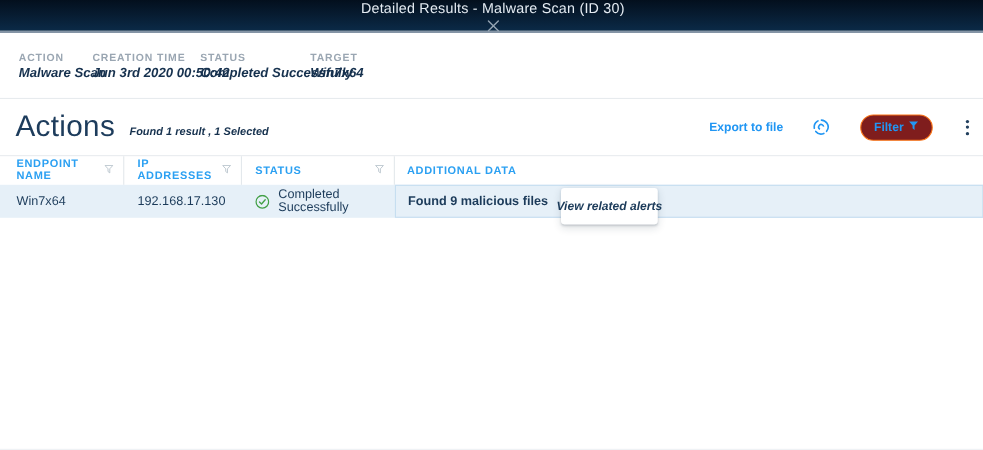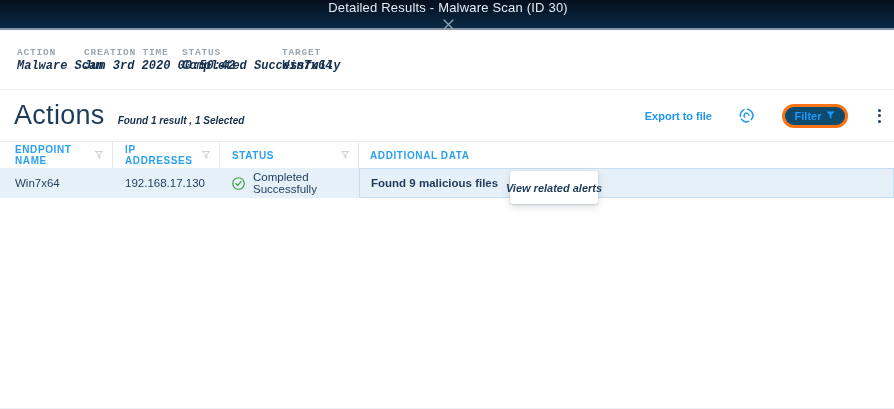--- a/index.html
+++ b/index.html
@@ -23,21 +23,21 @@
   }
   .modal-title { font-size:13px; color:#e4ebf2; font-weight:400; letter-spacing:.2px; }
   .close-btn { color:#93a3b2; font-size:15px; line-height:1; cursor:pointer; padding:2px 6px; }
 
   
   .summary-bar {
     position:absolute; left:0; top:30px; width:894px; height:60px;
     background:#ffffff; border-bottom:1px solid #e7ebee;
     display:flex; align-items:center; padding-left:17px;
   }
-  .summary-field { display:flex; flex-direction:column; gap:1px;font-family:Liberation Mono, monospace; }
+  .summary-field { display:flex; flex-direction:column; gap:1px; }
   .summary-field.f0 { width:67px; }
   .summary-field.f1 { width:98px; }
   .summary-field.f2 { width:100px; }
   .summary-label {
     font-size:9.5px; font-weight:600; letter-spacing:.8px;
     color:#9aa6b2; text-transform:uppercase;
   }
   .summary-value {
     font-size:12px; font-weight:700; font-style:italic; color:#16314e;
     white-space:nowrap;
@@ -55,23 +55,23 @@
   .result-summary {
     font-size:10px; font-weight:700; font-style:italic; color:#16314e;
     margin-left:13px; margin-top:10px;
   }
   .actions-right { margin-left:auto; display:flex; align-items:center;gap:20px; }
   .export-link {
     font-size:11px; font-weight:700; color:#2196f3; cursor:pointer; white-space:nowrap;
   }
   .sync-icon { width:17px; height:17px; margin-left:6px; }
   .filter-btn {
-    margin-left:7px; width:66px; height:24px; border:3px solid #f97316; border-radius:13px;
+    margin-left:7px; width:66px; height:24px; border:1px solid #f97316; border-radius:13px;
     display:flex; align-items:center; justify-content:center; gap:5px;
-    color:#2196f3; font-size:11px; font-weight:700; background:#0c4a6e; cursor:pointer;
+    color:#2196f3; font-size:11px; font-weight:700; background:#7f1d1d; cursor:pointer;
   }
   .kebab { margin-left:7px; display:flex; flex-direction:column; gap:2.5px; padding:4px 3px; cursor:pointer; }
   .kebab i { width:3px; height:3px; border-radius:50%; background:#22405e; display:block; }
 
   
   .grid { position:absolute; left:0; top:141px; width:894px; }
   .grid-head {
     display:flex; height:27px; border-top:1px solid #e8ecef; background:#fff;
   }
   .th {

